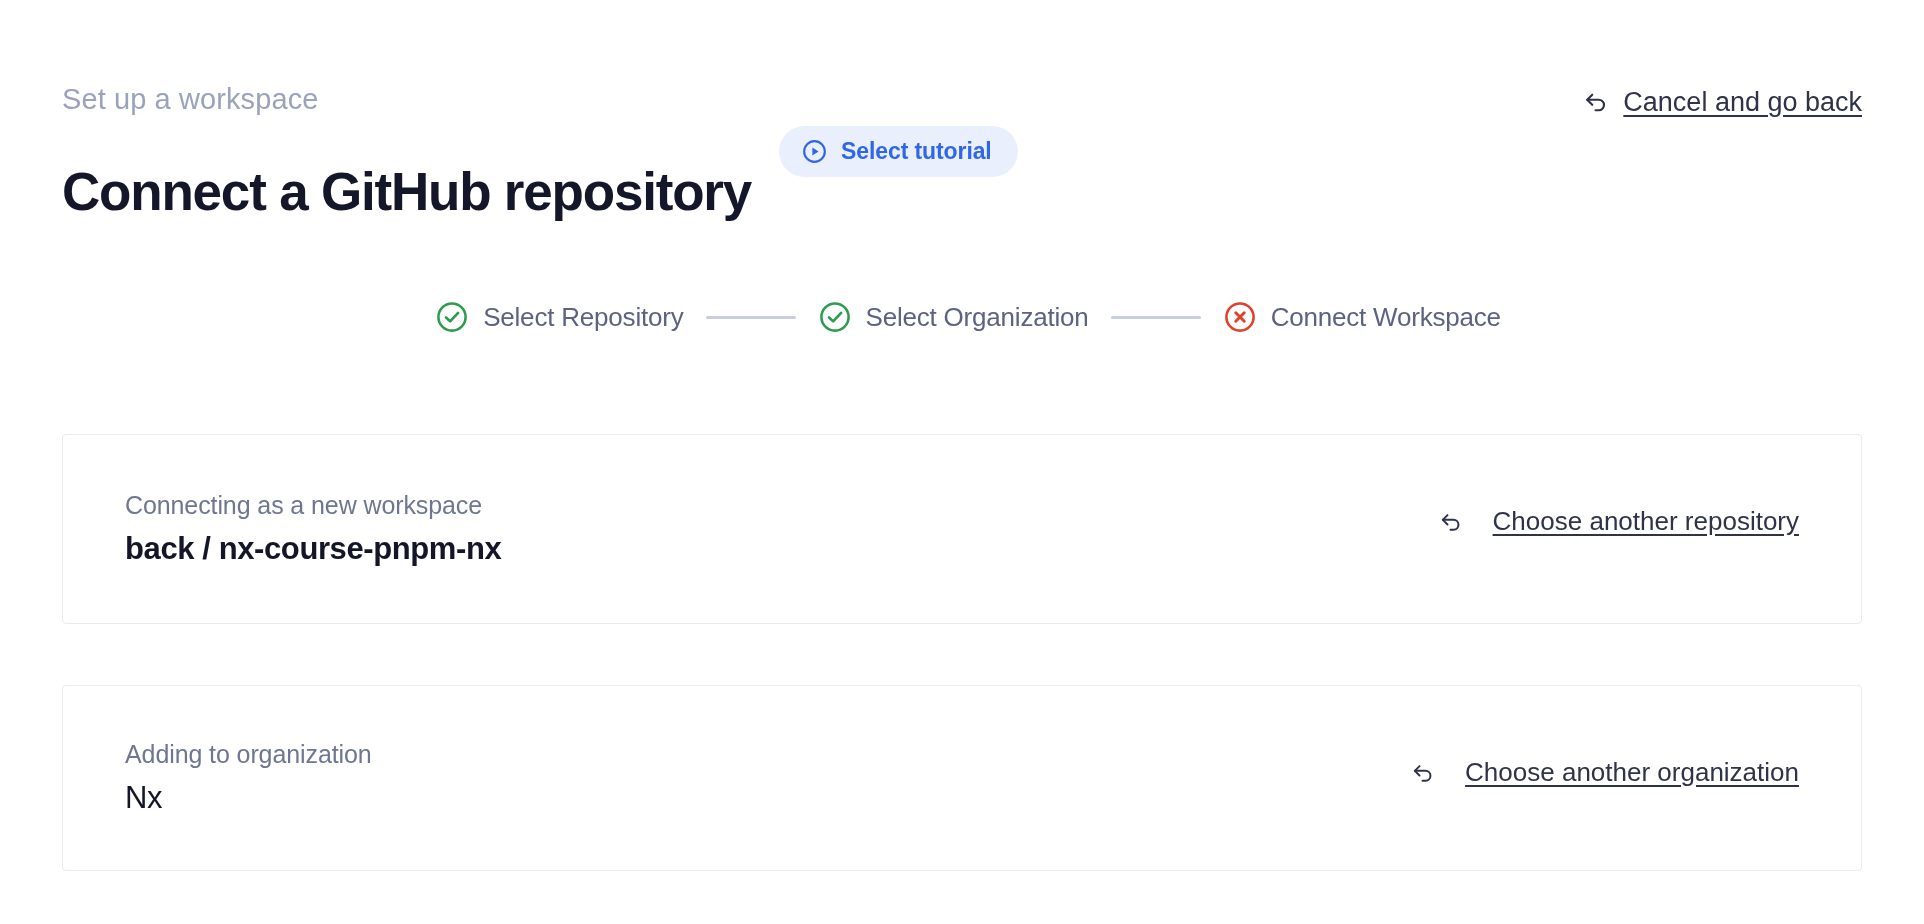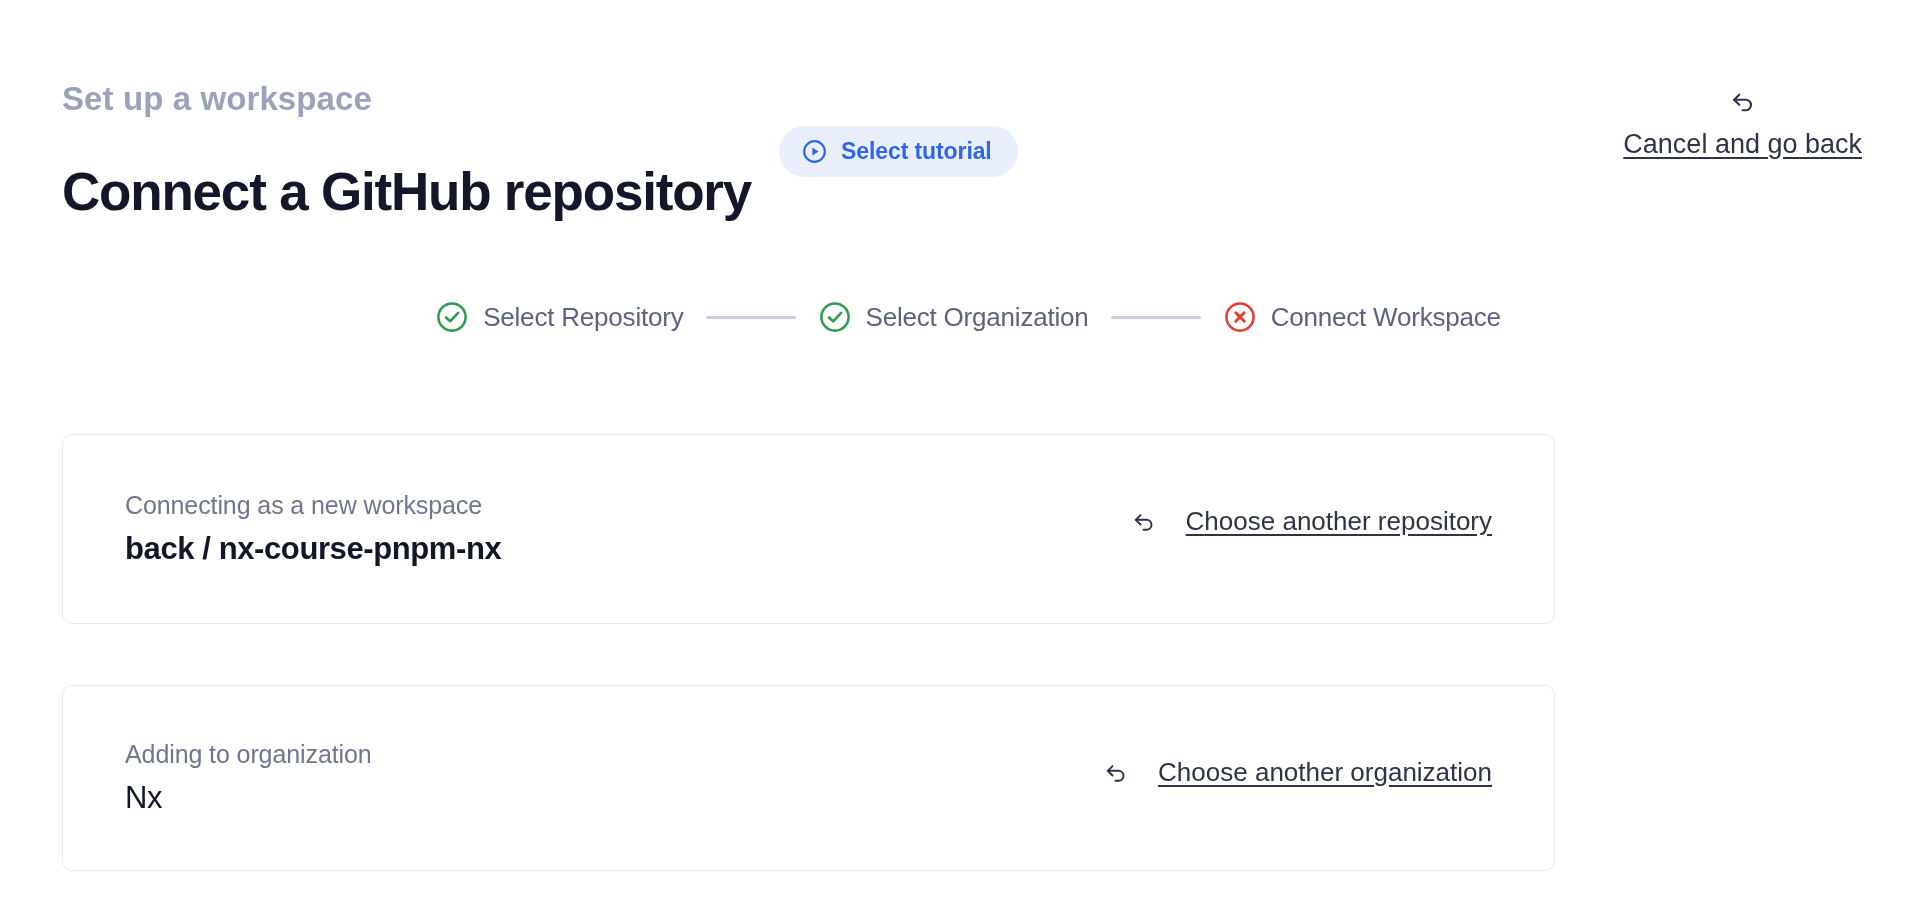--- a/index.html
+++ b/index.html
@@ -26,24 +26,24 @@
 
   
   .header {
     position: absolute;
     left: 62px;
     top: 84px;
     right: 62px;
     height: 120px;
   }
   .eyebrow {
-    font-size: 33px;
+    font-size: 29px;
     line-height: 30px;
     color: #9aa3bb;
-    font-weight: 700;
+    font-weight: 400;
     letter-spacing: 0.1px;
   }
   .title-row {
     display: flex;
     align-items: flex-start;
     gap: 28px;
     margin-top: 12px;
   }
   .page-title {
     font-size: 53px;
@@ -71,25 +71,24 @@
     letter-spacing: -0.1px;
   }
   .play-icon { display: block; }
 
   
   .cancel-link {
     position: absolute;
     right: 62px;
     top: 86px;
     display: inline-flex;
-    align-items: center;
+    align-items: flex-start;
     gap: 12px;
     cursor: pointer;
     text-decoration: none;
-    flex-direction: column;
   }
   .cancel-link .txt {
     font-size: 27px;
     line-height: 32px;
     color: #2f3349;
     text-decoration: underline;
     text-underline-offset: 4px;
     white-space: nowrap;
   }
   .undo-icon { display: block; flex: none; }
@@ -127,23 +126,23 @@
     background: #c7cee1;
     margin: 0 22px;
     border-radius: 2px;
     flex: none;
   }
 
   
   .card {
     position: absolute;
     left: 62px;
-    width: 1493px;
+    width: 1800px;
     border: 1.5px solid #e8eaf2;
-    border-radius: 10px;
+    border-radius: 4px;
     background: #ffffff;
   }
   .card-repo { top: 434px; height: 190px; }
   .card-org  { top: 685px; height: 186px; }
 
   .card-inner {
     position: relative;
     height: 100%;
     padding: 0 62px;
     display: flex;

